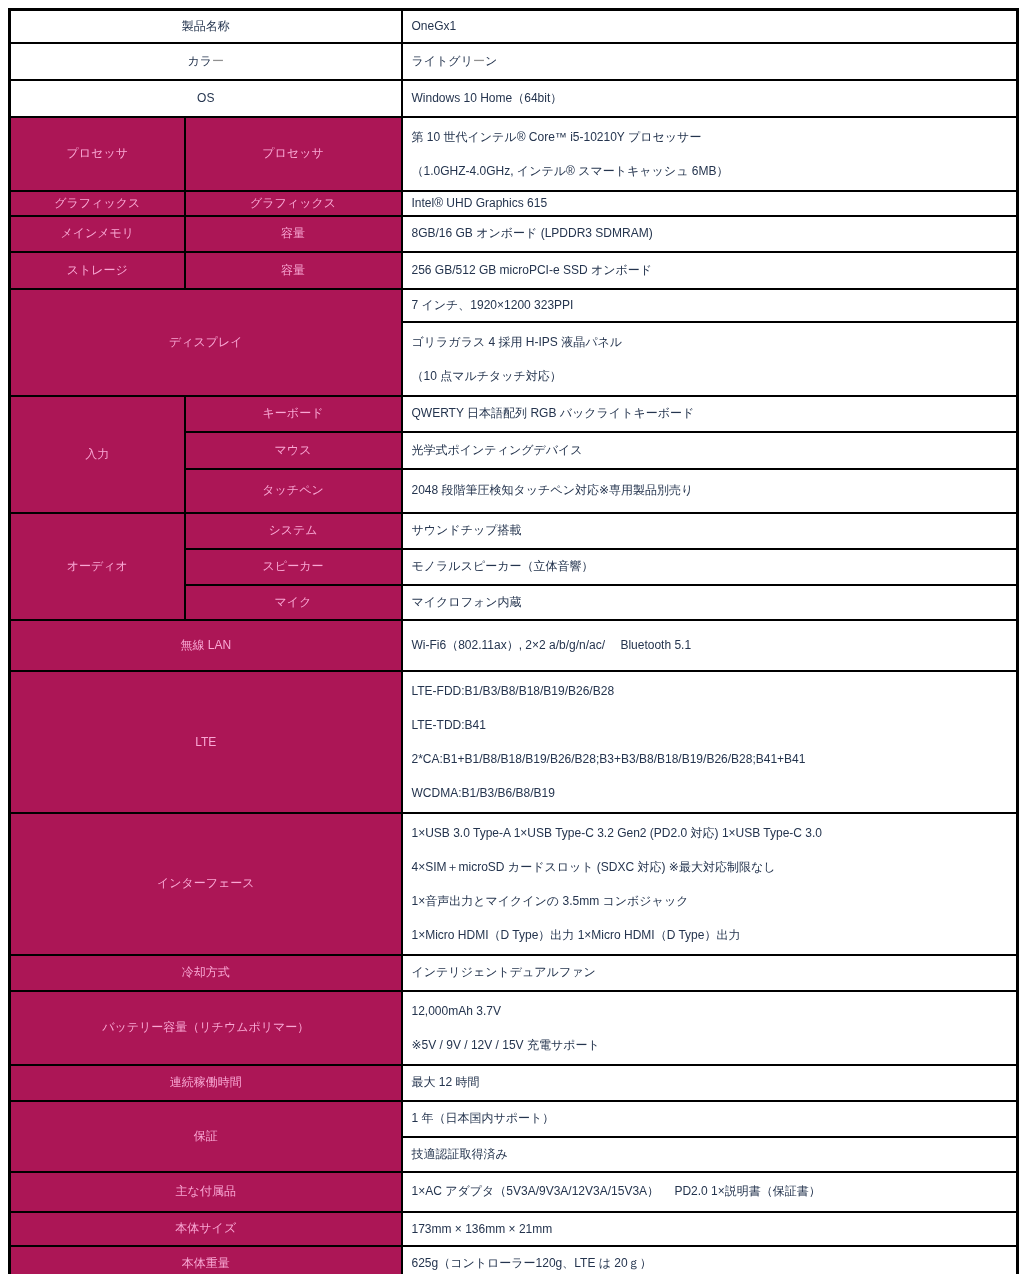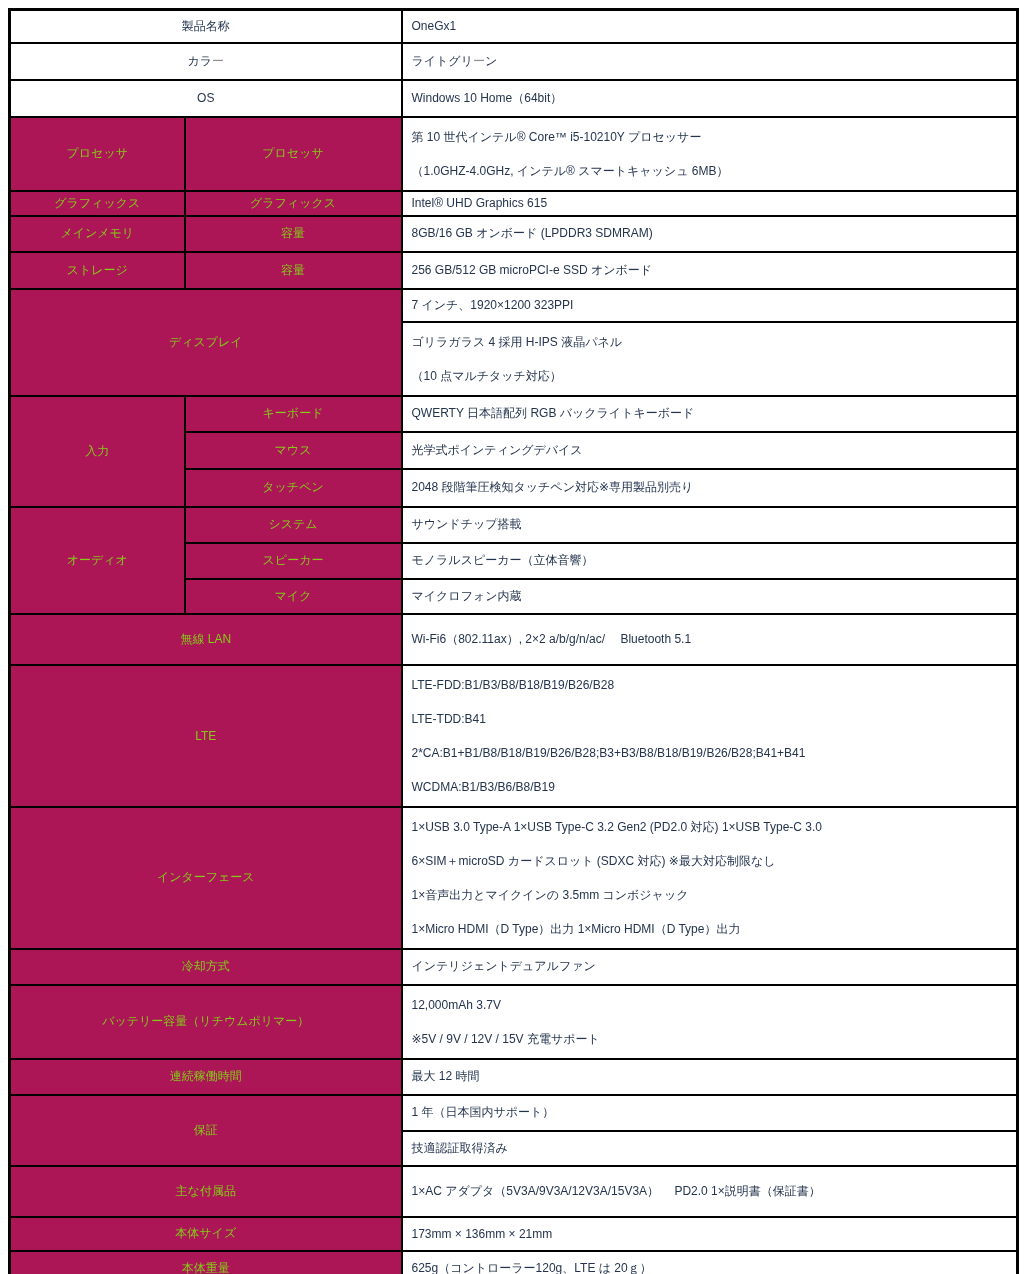--- a/index.html
+++ b/index.html
@@ -19,21 +19,21 @@
     font-size: 12px;
     overflow: hidden;
   }
   td.head {
     background: #ffffff;
     color: #24344E;
     text-align: center;
   }
   td.glabel {
     background: #AC1656;
-    color: #84cc16;
+    color: #f9a8d4;
     text-align: center;
   }
   td.val {
     background: #ffffff;
     color: #24344E;
     text-align: left;
     padding: 2px 8px 2px 9px;
   }
   td.val.multi div { line-height: 34px; }
   .gray { color: #909090; }
@@ -105,21 +105,21 @@
 
     <tr style="height:36px">
       <td class="glabel" rowspan="3">入力</td>
       <td class="glabel">キーボード</td>
       <td class="val">QWERTY 日本語配列 RGB バックライトキーボード</td>
     </tr>
     <tr style="height:37px">
       <td class="glabel">マウス</td>
       <td class="val">光学式ポインティングデバイス</td>
     </tr>
-    <tr style="height:38px">
+    <tr style="height:44px">
       <td class="glabel">タッチペン</td>
       <td class="val">2048 段階筆圧検知タッチペン対応※専用製品別売り</td>
     </tr>
 
     <tr style="height:36px">
       <td class="glabel" rowspan="3">オーディオ</td>
       <td class="glabel">システム</td>
       <td class="val">サウンドチップ搭載</td>
     </tr>
     <tr style="height:36px">
@@ -143,21 +143,21 @@
         <div>LTE-TDD:B41</div>
         <div>2*CA:B1+B1/B8/B18/B19/B26/B28;B3+B3/B8/B18/B19/B26/B28;B41+B41</div>
         <div>WCDMA:B1/B3/B6/B8/B19</div>
       </td>
     </tr>
 
     <tr style="height:139px">
       <td class="glabel" colspan="2">インターフェース</td>
       <td class="val multi">
         <div>1×USB 3.0 Type-A 1×USB Type-C 3.2 Gen2 (PD2.0 対応) 1×USB Type-C 3.0</div>
-        <div>6×SIM＋microSD カードスロット (SDXC 対応) ※最大対応制限なし</div>
+        <div>4×SIM＋microSD カードスロット (SDXC 対応) ※最大対応制限なし</div>
         <div>1×音声出力とマイクインの 3.5mm コンボジャック</div>
         <div>1×Micro HDMI（D Type）出力  1×Micro HDMI（D Type）出力</div>
       </td>
     </tr>
 
     <tr style="height:36px">
       <td class="glabel" colspan="2">冷却方式</td>
       <td class="val">インテリジェントデュアルファン</td>
     </tr>
 
@@ -175,21 +175,21 @@
     </tr>
 
     <tr style="height:36px">
       <td class="glabel" colspan="2" rowspan="2">保証</td>
       <td class="val">1 年（日本国内サポート）</td>
     </tr>
     <tr style="height:35px">
       <td class="val">技適認証取得済み</td>
     </tr>
 
-    <tr style="height:51px">
+    <tr style="height:40px">
       <td class="glabel" colspan="2">主な付属品</td>
       <td class="val">1×AC アダプタ（5V3A/9V3A/12V3A/15V3A）　 PD2.0 1×説明書（保証書）</td>
     </tr>
 
     <tr style="height:34px">
       <td class="glabel" colspan="2">本体サイズ</td>
       <td class="val">173mm × 136mm × 21mm</td>
     </tr>
 
     <tr style="height:36px">

